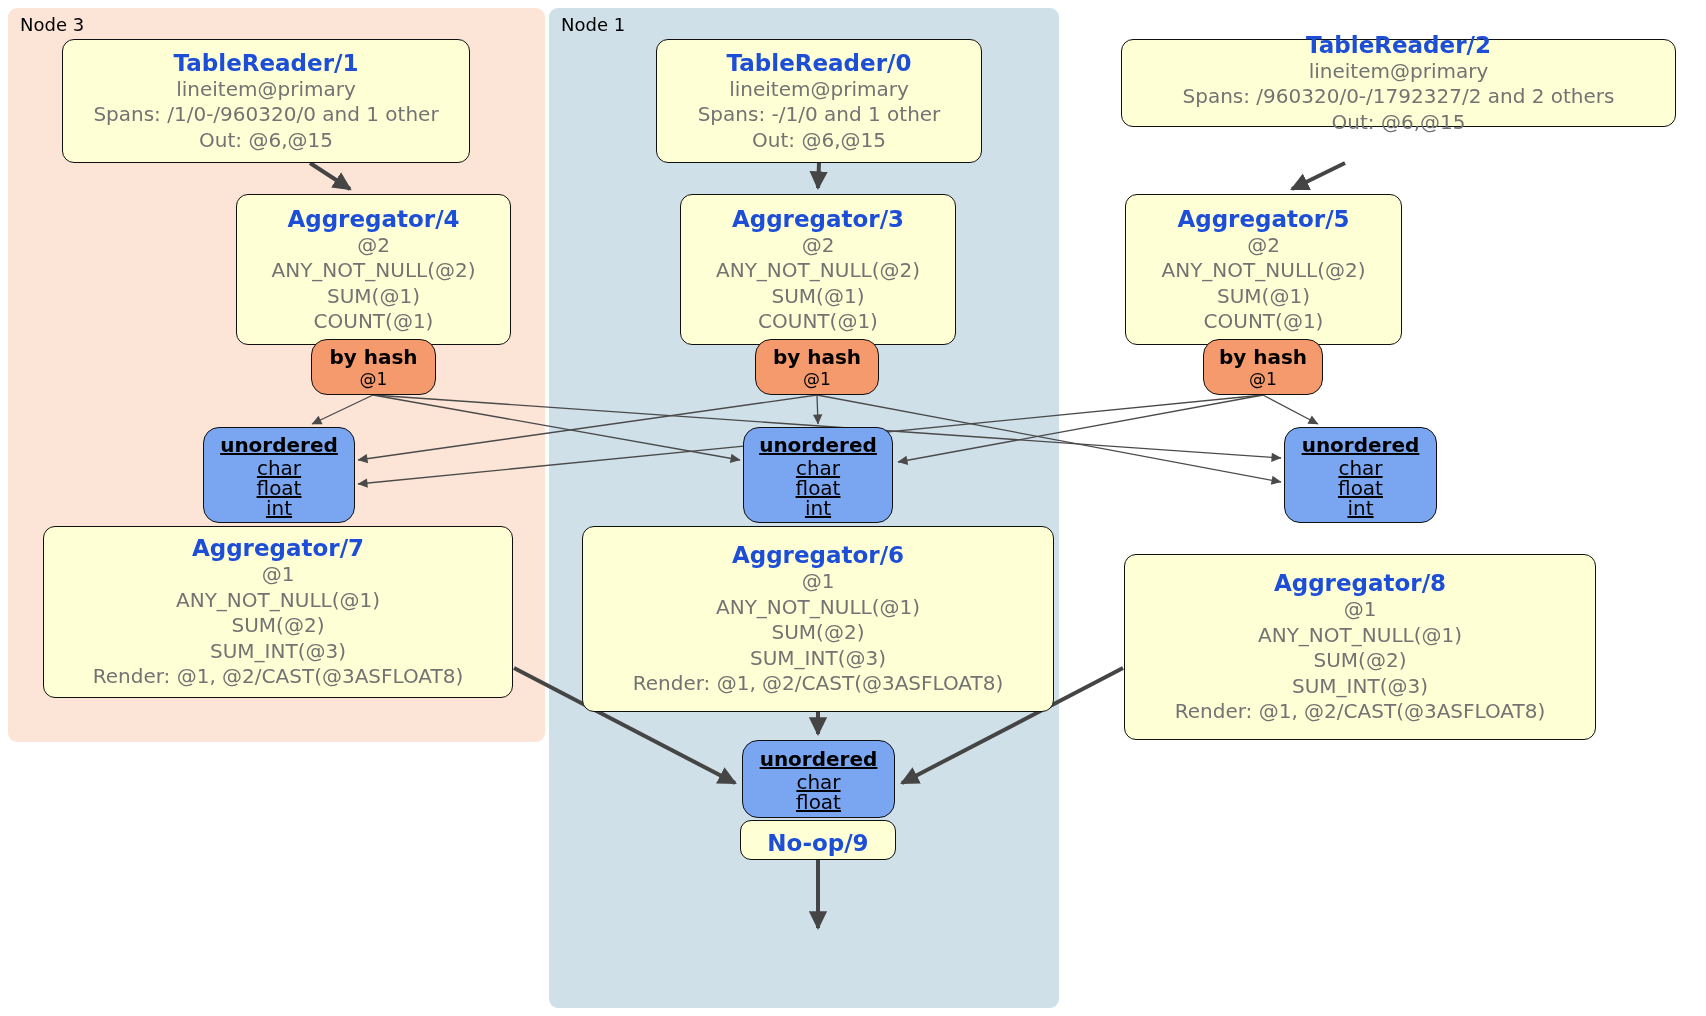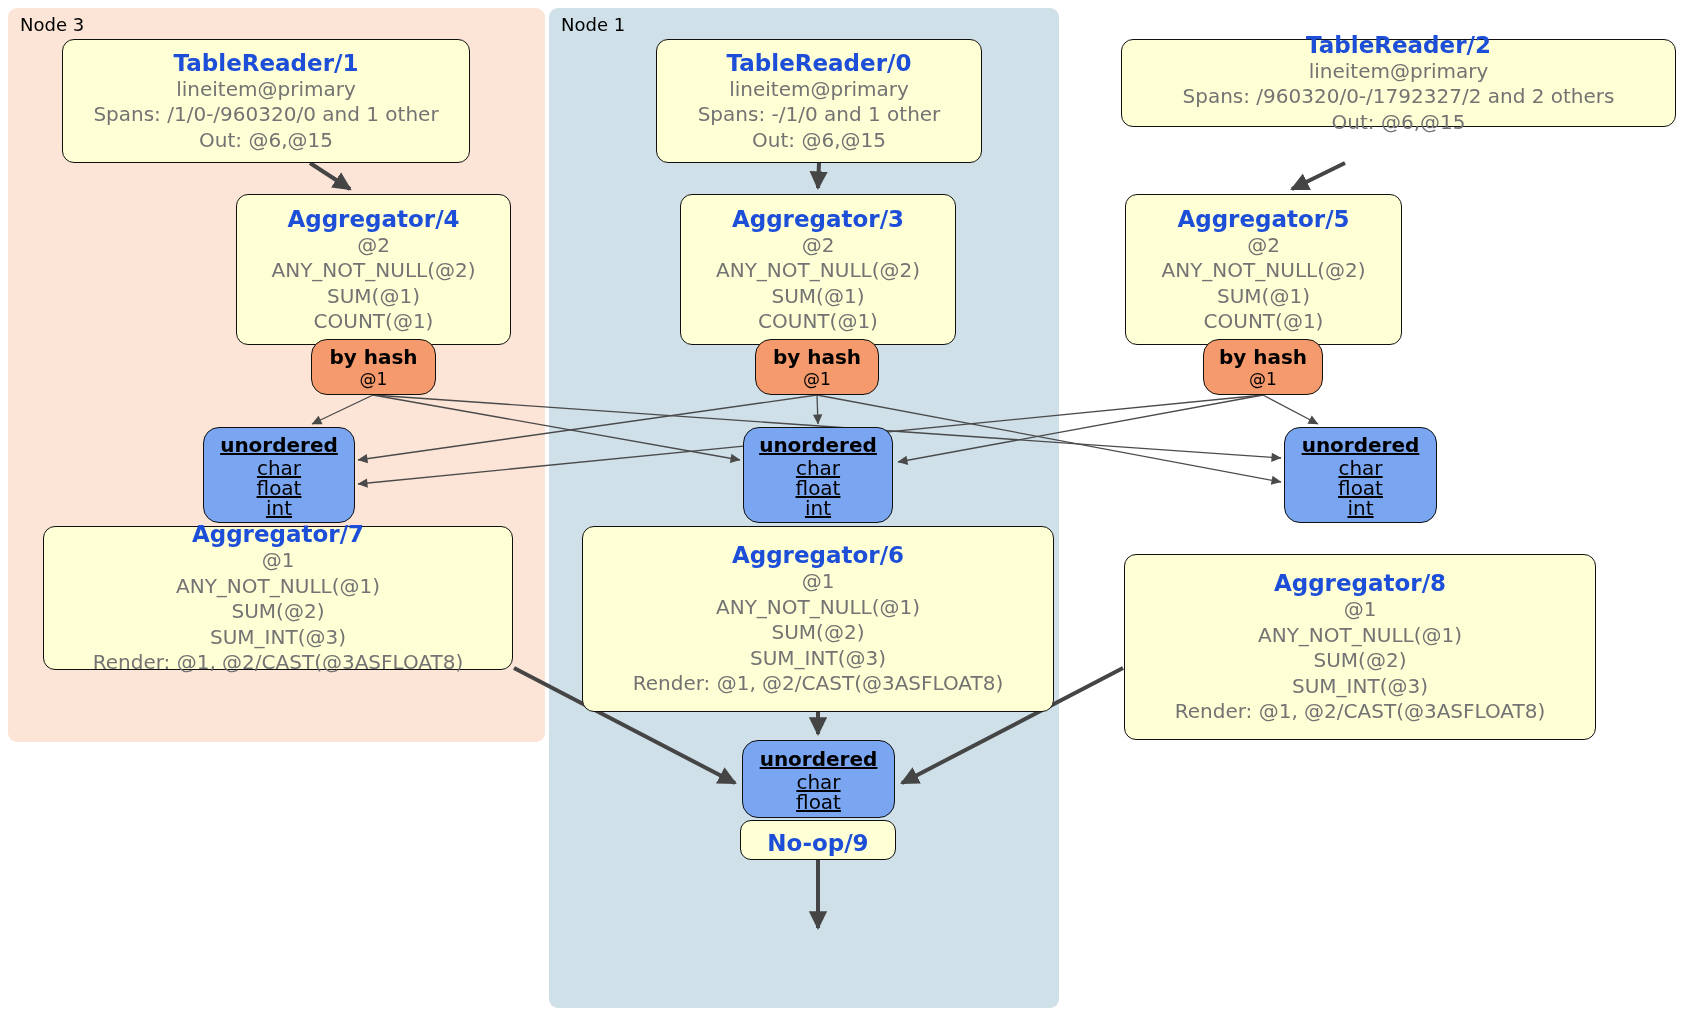--- a/index.html
+++ b/index.html
@@ -90,21 +90,21 @@
     <div class="line">@1</div>
   </div>
 
   <div class="box sync" style="left:203px; top:427px; width:152px; height:96px;">
     <div class="title">unordered</div>
     <div class="line">char</div>
     <div class="line">float</div>
     <div class="line">int</div>
   </div>
 
-  <div class="box proc" style="left:43px; top:526px; width:470px; height:144px;">
+  <div class="box proc" style="left:43px; top:526px; width:470px; height:172px;">
     <div class="title">Aggregator/7</div>
     <div class="line">@1</div>
     <div class="line">ANY_NOT_NULL(@1)</div>
     <div class="line">SUM(@2)</div>
     <div class="line">SUM_INT(@3)</div>
     <div class="line">Render: @1, @2/CAST(@3ASFLOAT8)</div>
   </div>
 
   <div class="box proc" style="left:656px; top:39px; width:326px; height:124px;">
     <div class="title">TableReader/0</div>

